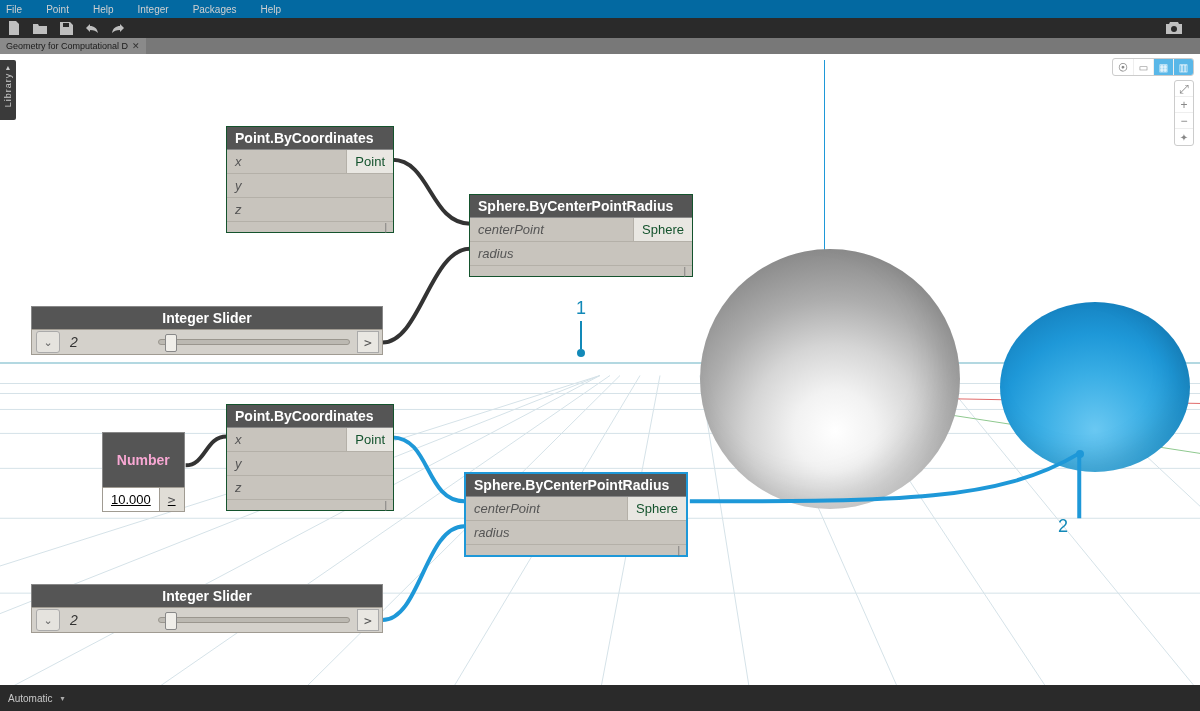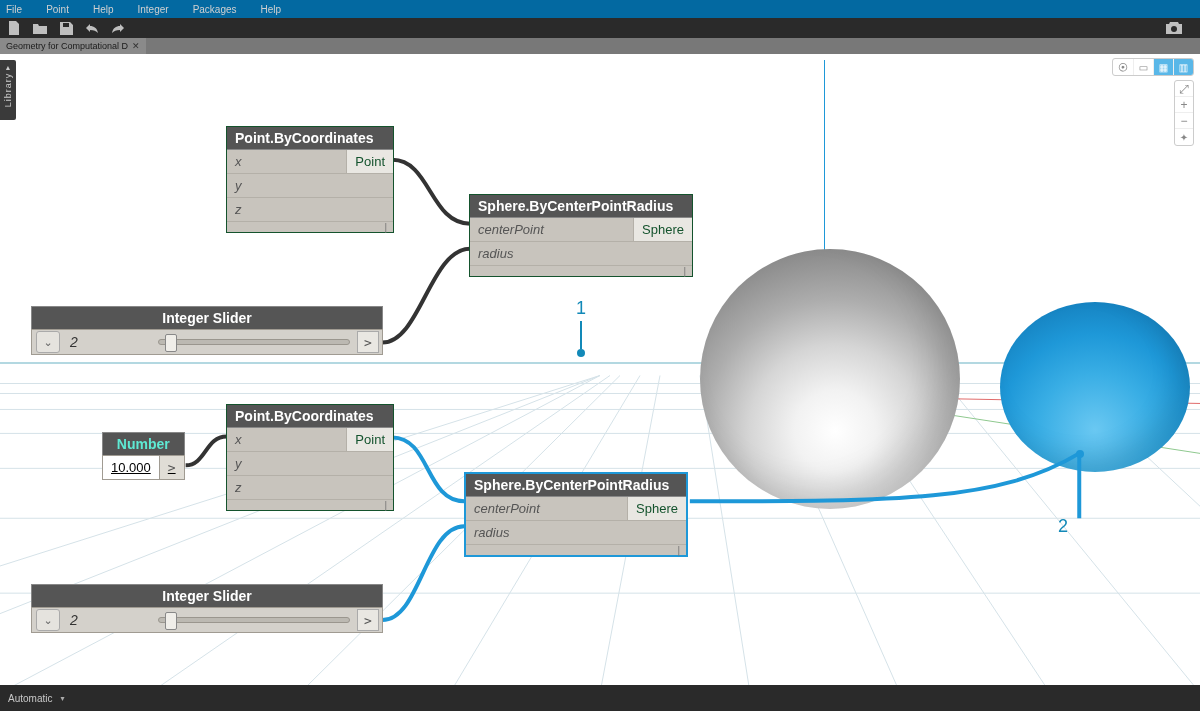--- a/index.html
+++ b/index.html
@@ -67,21 +67,21 @@
   .slidernode .shdr { background:#555; color:#fff; font-weight:600; text-align:center; padding:3px 0; font-size:14px; border:1px solid #888; border-bottom:none; }
   .slidernode .sbody { background:#d4d1cb; border:1px solid #a09b92; height:26px; display:flex; align-items:center; }
   .slidernode .expand { width:24px; height:22px; margin:0 4px; background:#e5e3de; border:1px solid #aaa; border-radius:3px; display:flex; align-items:center; justify-content:center; color:#666; font-size:11px;}
   .slidernode .val { width:90px; padding:0 6px; color:#333; font-style:italic; font-size:14px; }
   .slidernode .track { flex:1; height:6px; background:#bcb9b2; border:1px solid #9a968e; border-radius:3px; margin:0 4px; position:relative; }
   .slidernode .thumb { position:absolute; top:-6px; width:12px; height:18px; background:#f0eee9; border:1px solid #888; border-radius:2px; }
   .slidernode .go { width:22px; height:22px; margin:0 3px; background:#e9e7e2; border:1px solid #aaa; display:flex; align-items:center; justify-content:center; font-family:monospace; color:#555;}
 
   
   .numnode { position:absolute; }
-  .numnode .nhdr { background:#555; color:#5eead4; font-weight:600; text-align:center; padding:3px 10px; font-size:14px; border:1px solid #888; border-bottom:none;}
+  .numnode .nhdr { background:#555; color:#f9a8d4; font-weight:600; text-align:center; padding:19px 10px; font-size:14px; border:1px solid #888; border-bottom:none;}
   .numnode .nbody { display:flex; border:1px solid #a09b92;text-decoration:underline; }
   .numnode .nval { background:#fff; padding:4px 8px; font-size:13px; min-width:50px;}
   .numnode .ngo  { background:#e0ddd6; padding:4px 8px; border-left:1px solid #a09b92; font-family:monospace; color:#555;}
 
   
   .wires { position:absolute; left:0; top:0; width:100%; height:100%; pointer-events:none; }
   .wires path { fill:none; stroke:#333; stroke-width:4; }
   .wires path.sel { stroke:#1e98d8; }
 
   

